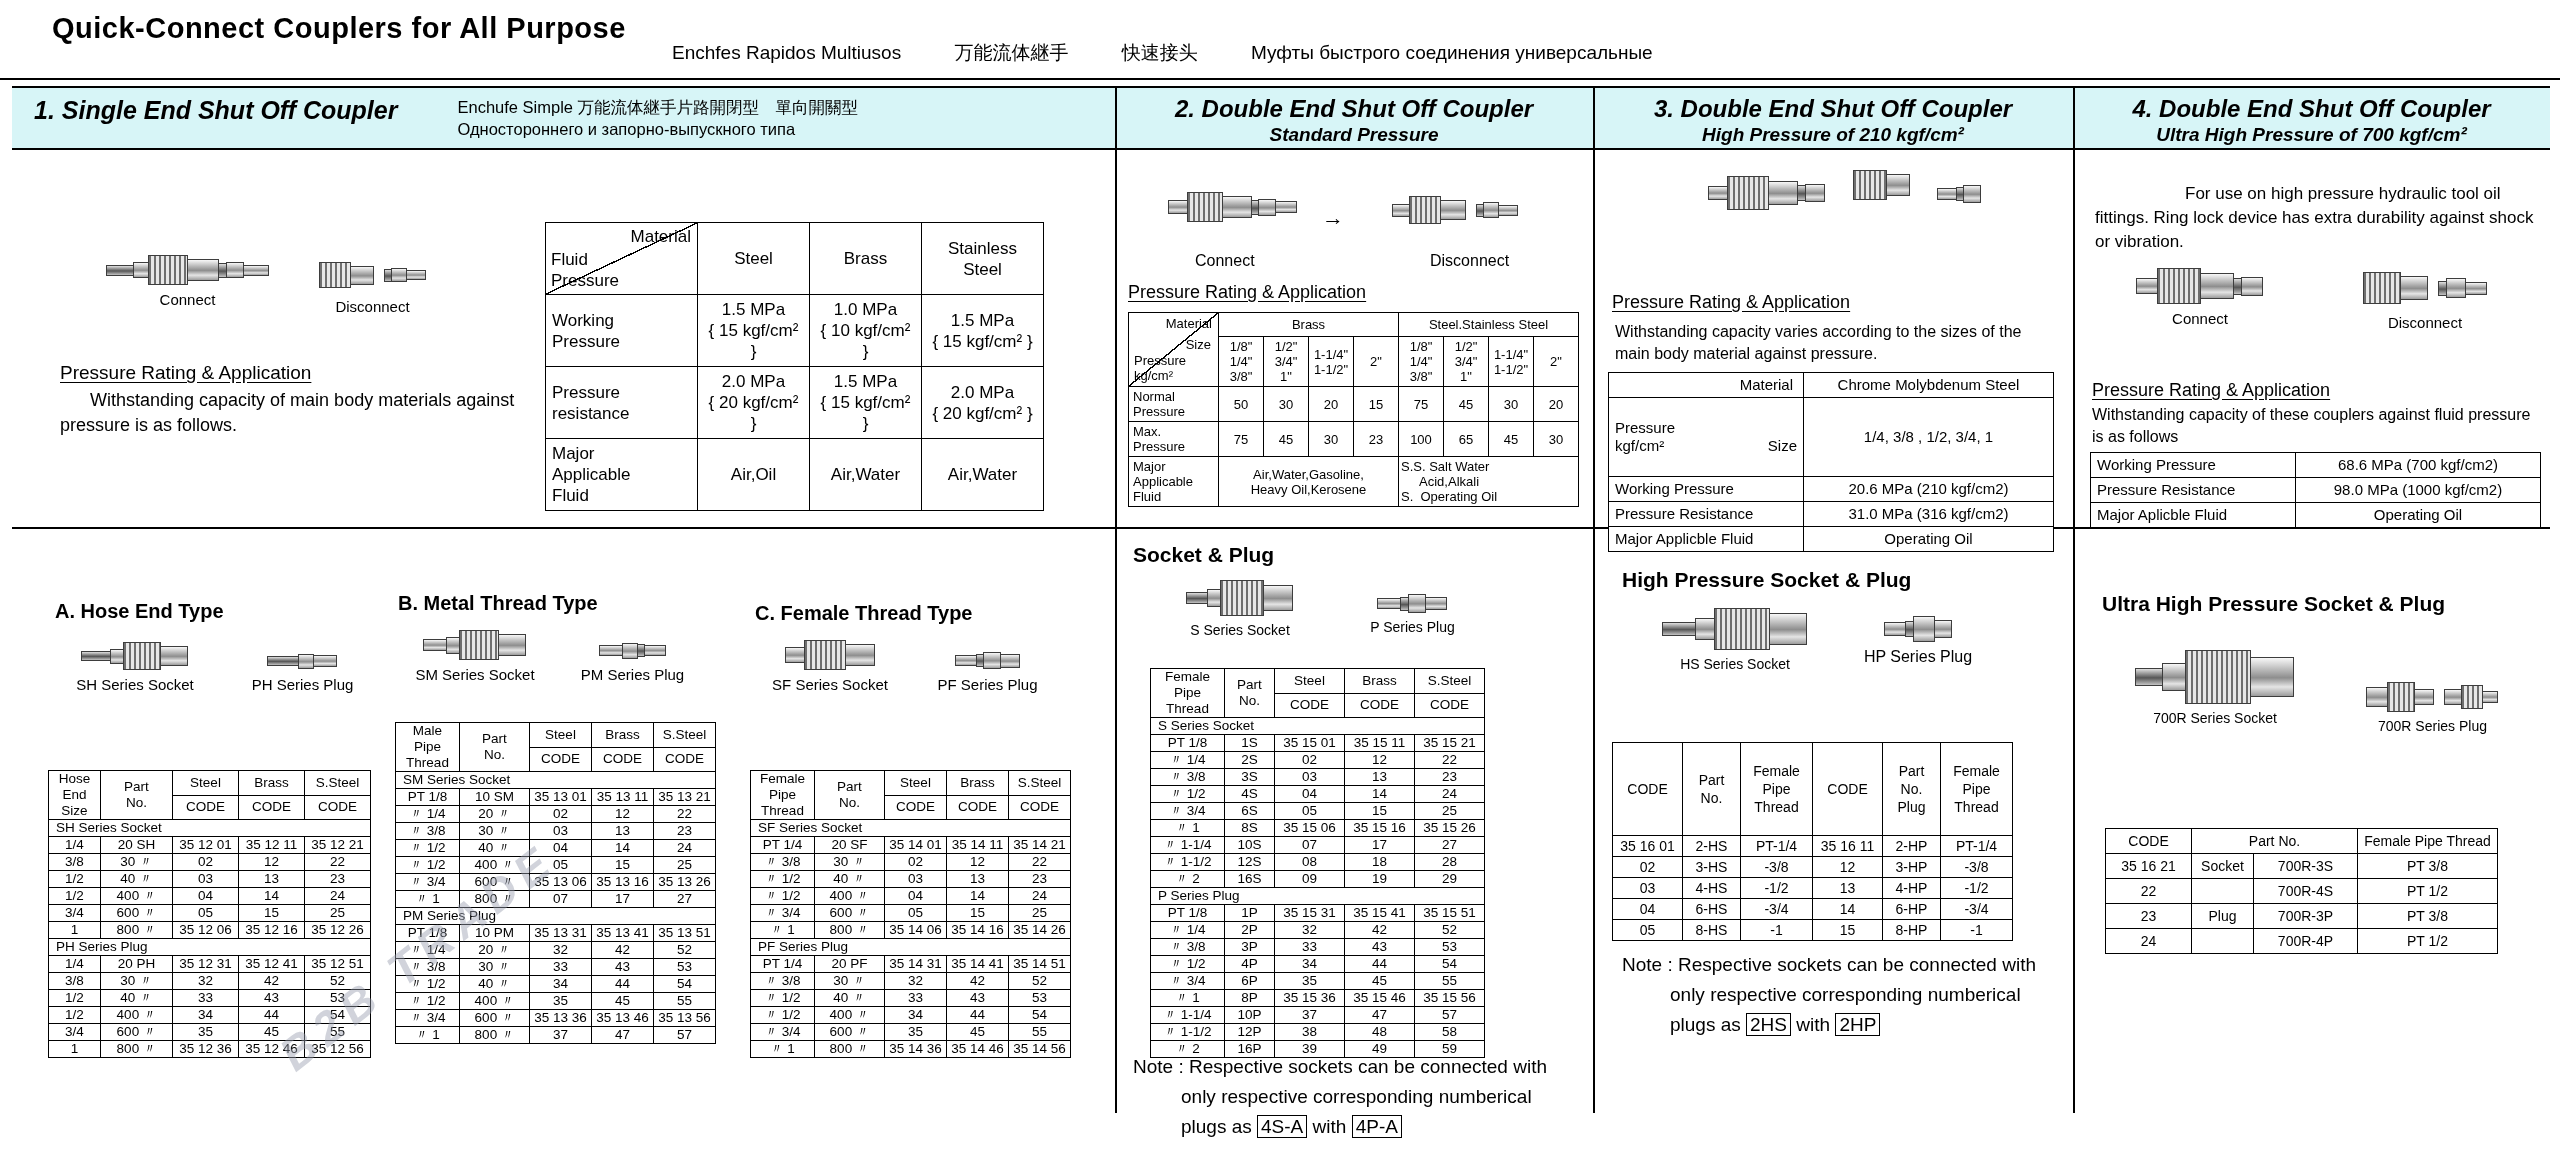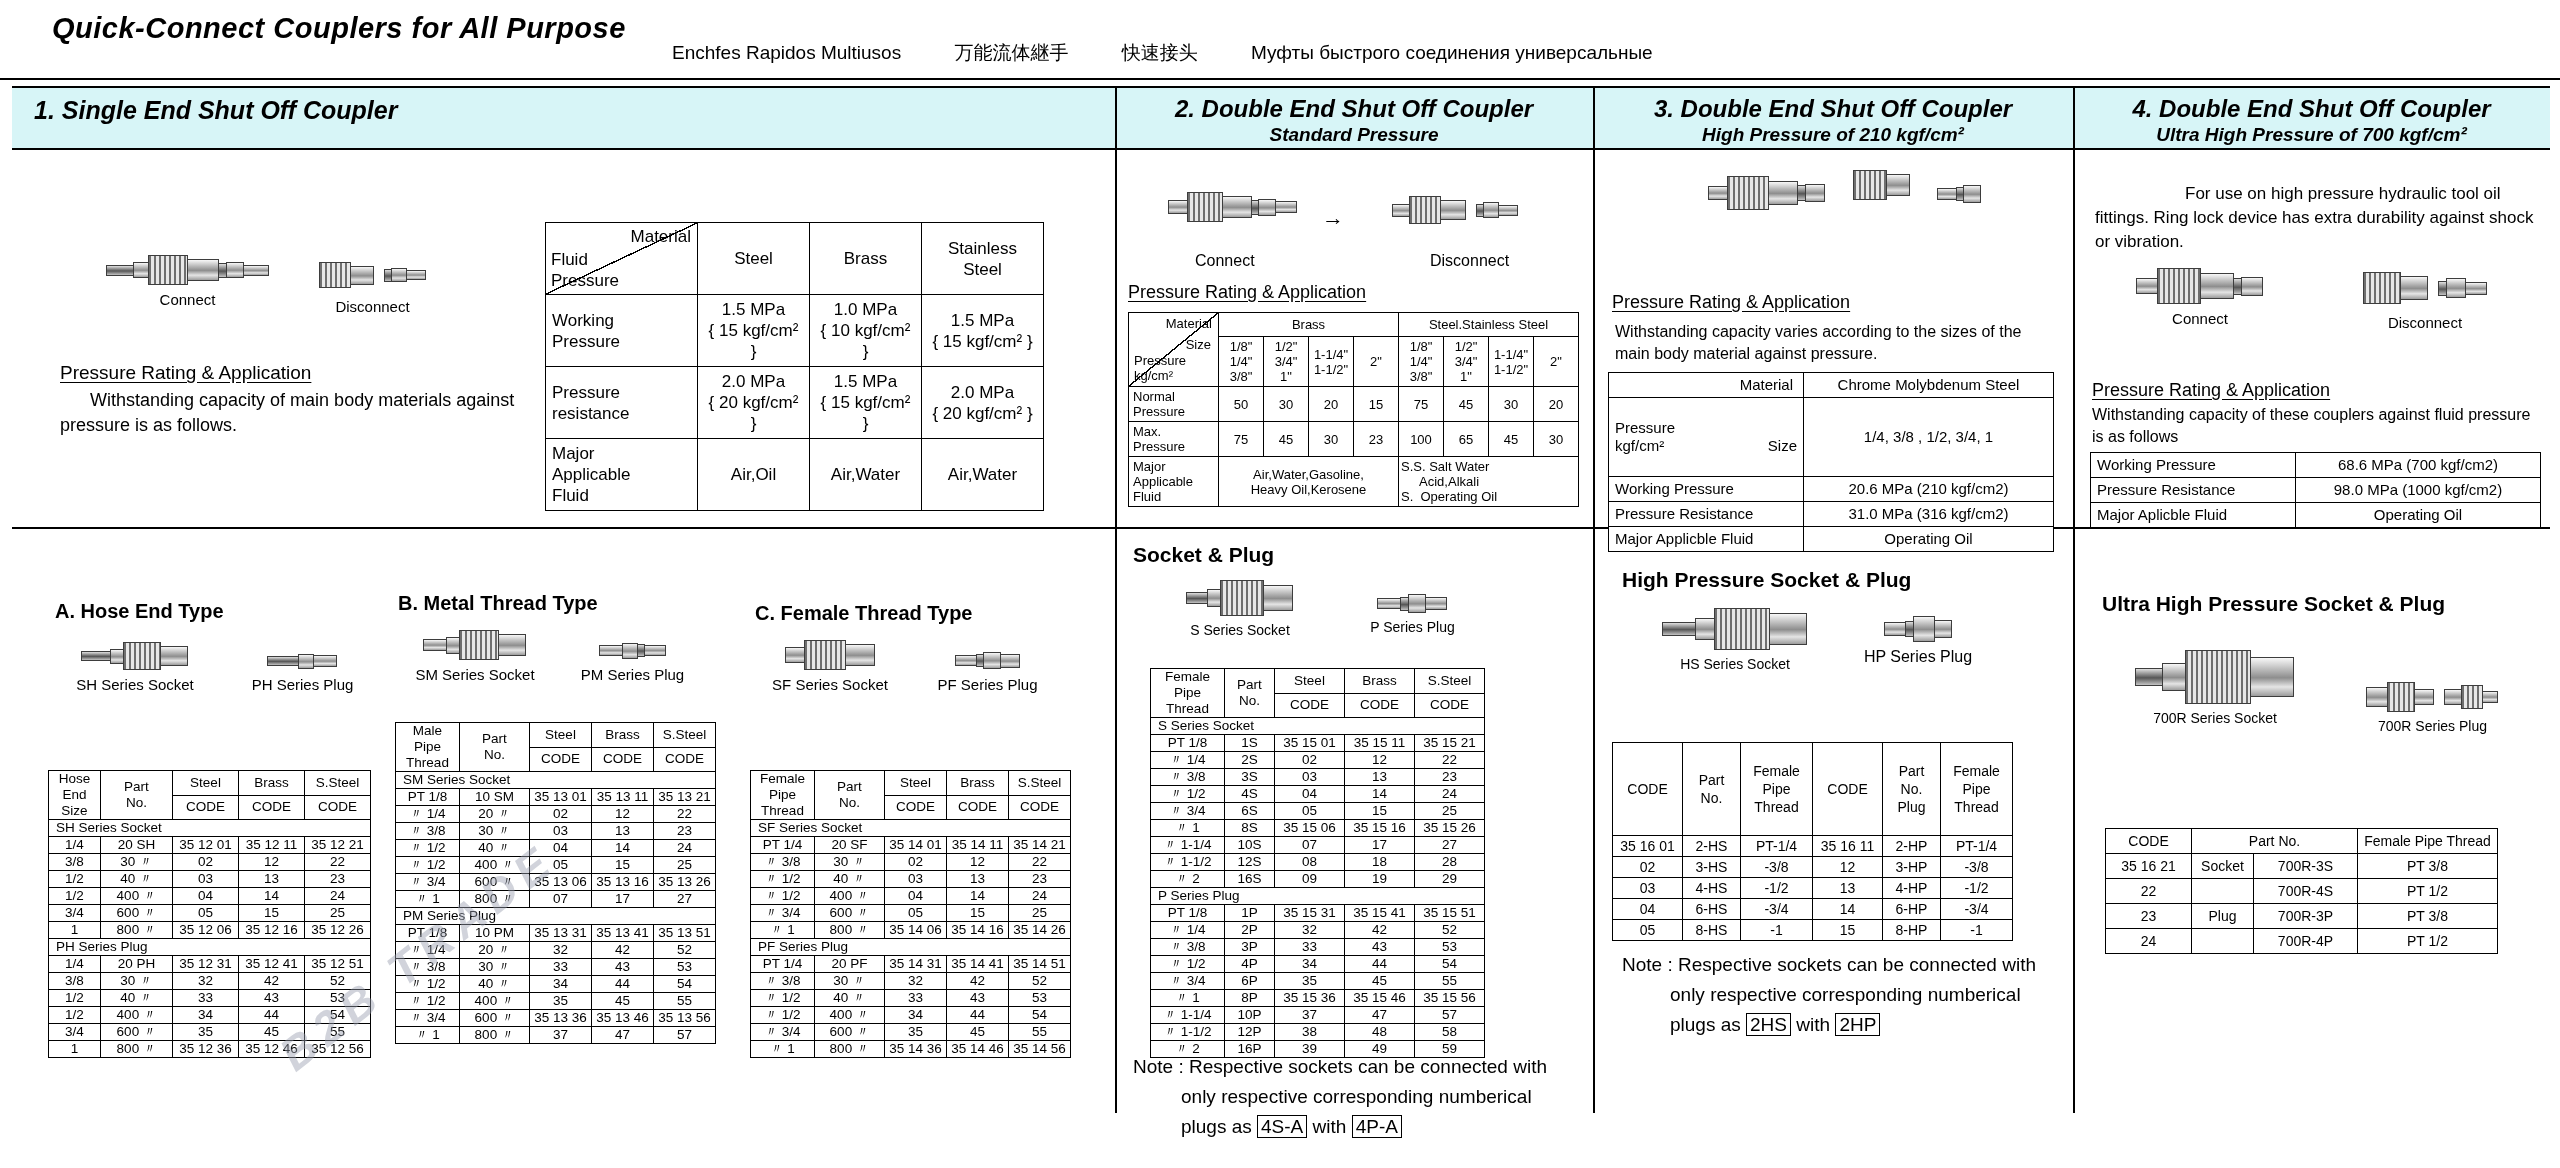--- a/index.html
+++ b/index.html
@@ -1,21 +1,21 @@
 <!DOCTYPE html>
 <html><head>
 <meta charset="utf-8">
 <style>
 *{box-sizing:border-box}
 html,body{margin:0;padding:0}
 body{width:2560px;height:1168px;position:relative;background:#fff;color:#000;
      font-family:"Liberation Sans",sans-serif;overflow:hidden}
 
 
-#title{position:absolute;left:52px;top:12px;margin:0;font-size:29px;font-style:italic;font-weight:bold;letter-spacing:.5px}
+#title{position:absolute;left:52px;top:12px;margin:0;font-size:29px;font-weight:bold;letter-spacing:.5px}
 #subtitles{position:absolute;left:672px;top:40px;font-size:19px;white-space:nowrap}
 #subtitles span{margin-right:48px}
 #hr1{position:absolute;left:0;top:78px;width:2560px;height:2px;background:#000}
 
 
 #band{position:absolute;left:12px;top:86px;width:2538px;height:64px;background:#d7f5f7;
       border-top:2px solid #000;border-bottom:2px solid #000;display:flex}
 .bandcell{height:100%;padding-top:5px}
 #bc1{width:1103px;display:flex;align-items:flex-start;padding-left:22px}
 #bc1 h2{margin:3px 60px 0 0;font-size:25px;font-style:italic;font-weight:bold;white-space:nowrap}
@@ -96,20 +96,24 @@
   <span>Enchfes Rapidos Multiusos</span>
   <span>万能流体継手</span>
   <span>快速接头</span>
   <span>Муфты быстрого соединения универсальные</span>
 </div>
 <div id="hr1"></div>
 
 <div id="band">
   <div class="bandcell" id="bc1">
     <h2>1. Single End Shut Off Coupler</h2>
+    <div class="bsub">
+      <div>Enchufe Simple 万能流体継手片路開閉型　單向開關型</div>
+      <div>Одностороннего и запорно-выпускного типа</div>
+    </div>
   </div>
   <div class="bandcell" id="bc2">
     <div class="bandtitle">2. Double End Shut Off Coupler</div>
     <div class="bandsub">Standard Pressure</div>
   </div>
   <div class="bandcell" id="bc3">
     <div class="bandtitle">3. Double End Shut Off Coupler</div>
     <div class="bandsub">High Pressure of 210 kgf/cm²</div>
   </div>
   <div class="bandcell" id="bc4">

